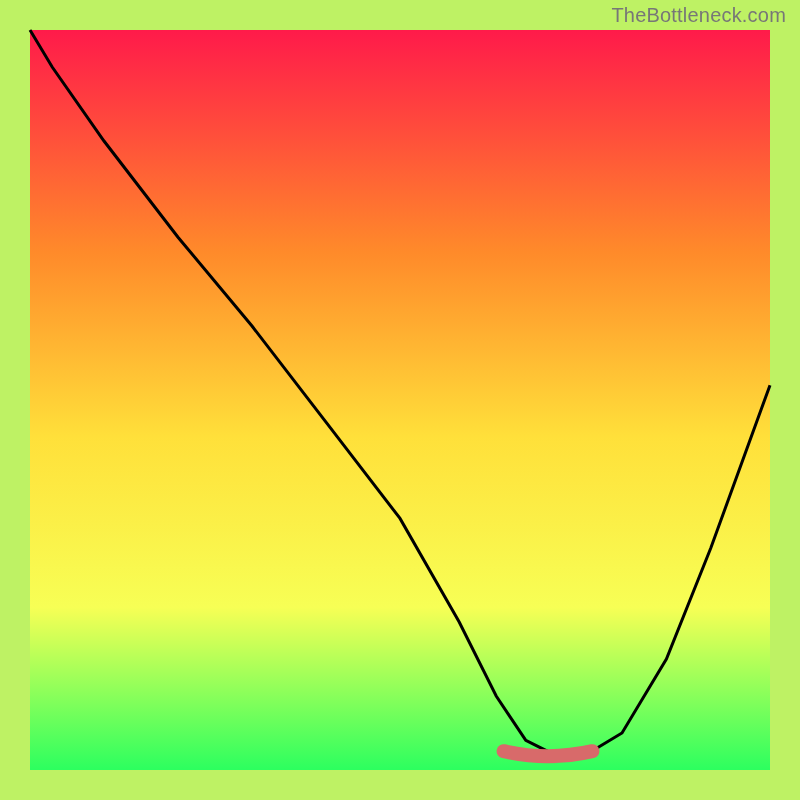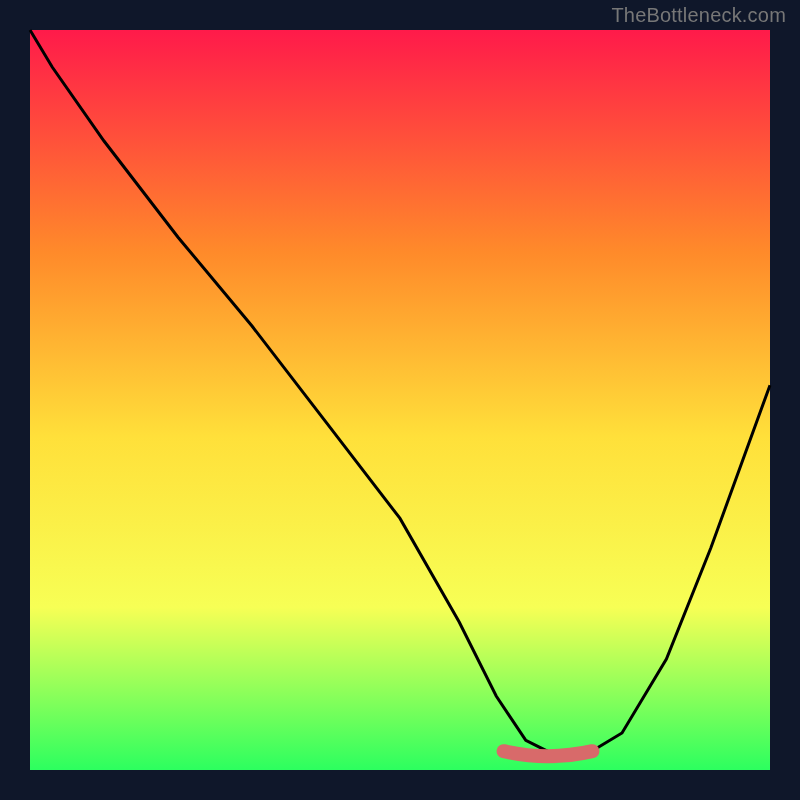--- a/index.html
+++ b/index.html
@@ -7,21 +7,21 @@
     padding: 0;
     width: 800px;
     height: 800px;
     background: #000;
     overflow: hidden;
   }
   .frame {
     position: relative;
     width: 800px;
     height: 800px;
-    background: #0f172a;
+    background: #bef264;
   }
   .watermark {
     position: absolute;
     top: 4px;
     right: 14px;
     font-family: Arial, Helvetica, sans-serif;
     font-size: 20px;
     font-weight: 500;
     color: #777;
     letter-spacing: 0.2px;

